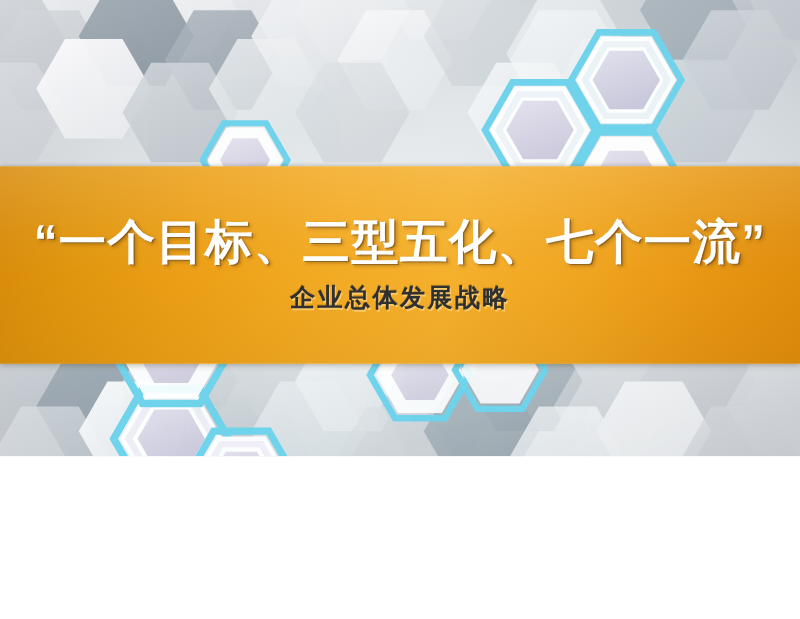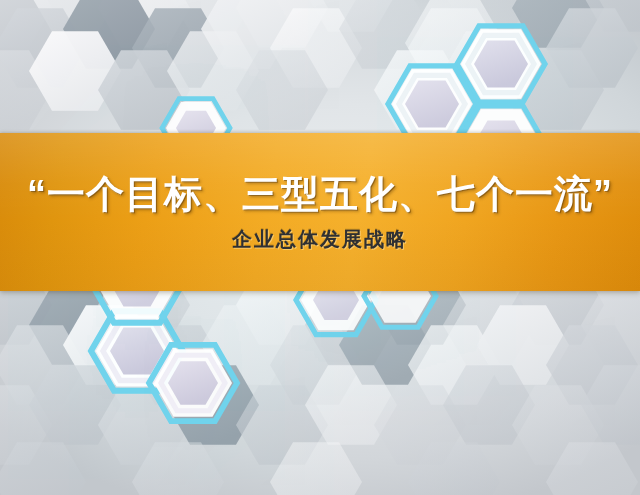--- a/index.html
+++ b/index.html
@@ -8,21 +8,21 @@
     padding: 0;
     background: #ffffff;
   }
   body {
     font-family: "Liberation Sans", "DejaVu Sans", sans-serif;
   }
 
   #slide {
     position: relative;
     width: 640px;
-    height: 495px;
+    height: 365px;
     overflow: hidden;
     background: #d9dcdf;
     text-decoration: underline;
   }
 
   
   #bg-layer {
     position: absolute;
     inset: 0;
     background:

